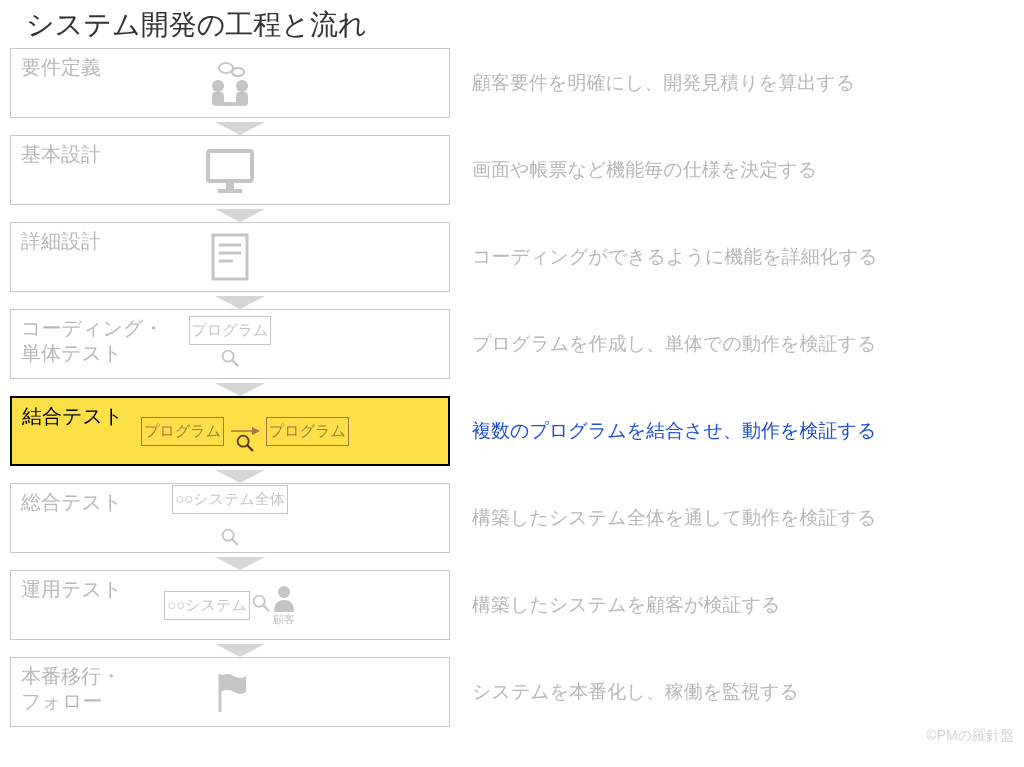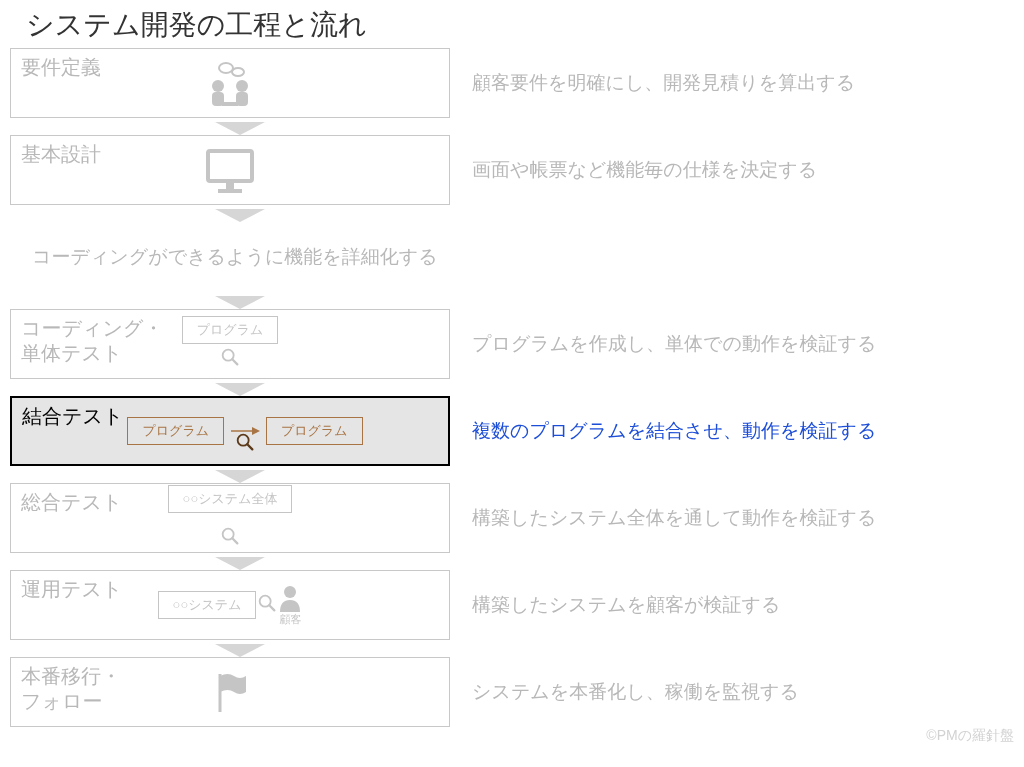--- a/index.html
+++ b/index.html
@@ -1,29 +1,29 @@
 <!DOCTYPE html>
 <html><head>
 <meta charset="utf-8">
 <style>
 html,body{margin:0;padding:0;width:1024px;height:767px;background:#fff;font-family:"Hiragino Sans","Yu Gothic","Meiryo",sans-serif;overflow:hidden}
 .title{font-size:28px;color:#333;padding:6px 26px 4px}
 .rows{padding:0 10px}
 .row{display:flex;align-items:flex-start;height:74px}
 .stage{position:relative;width:440px;height:70px;border:1.5px solid #c8c8c8;box-sizing:border-box;display:flex;align-items:center}
-.stage.hi{border:2.5px solid #000;background:#e5e5e5}
+.stage.hi{border:2.5px solid #000;background:#fde047}
 .stage-label{font-size:20px;color:#b8b8b8;padding:6px 10px;line-height:1.25;align-self:flex-start}
 .stage.hi .stage-label{color:#000;font-weight:500}
 .desc{flex:1;font-size:19px;color:#b8b8b8;line-height:70px;margin-left:22px;white-space:nowrap}
 .desc.hi{color:#1d4ed8;font-weight:400}
 .arrow{width:440px;display:flex;justify-content:center;margin-left:10px}
 .chev{width:50px;height:13px;fill:#d6d6d6}
 .ic{position:absolute;left:0;right:0;display:flex;align-items:center;justify-content:center;height:70px;pointer-events:none}
 .gray{fill:#c5c5c5}
-.minibox{display:inline-flex;align-items:center;border:1.5px solid #c5c5c5;color:#c5c5c5;font-size:13px;padding:4px 14px;background:#fff}
+.minibox{display:inline-flex;align-items:center;border:1.5px solid #c5c5c5;color:#c5c5c5;font-size:15px;padding:4px 2px;background:#fff}
 .stage.hi .minibox{border-color:#a87444;color:#a87444;background:transparent}
 .mag{width:22px;height:22px}
 .footer{position:absolute;right:10px;bottom:22px;font-size:14px;color:#d2d2d2}
 </style>
 </head>
 <body>
 
 <div class="title">システム開発の工程と流れ</div>
 <div class="rows">
     <div class="row">
@@ -64,20 +64,33 @@
         </div>
       </div>
       <div class="desc">画面や帳票など機能毎の仕様を決定する</div>
     </div>
     <div class="arrow">
       <svg class="chev" viewBox="0 0 50 13">
         <polygon points="0,0 50,0 25,13"></polygon>
       </svg>
     </div>
     <div class="row">
+      <div class="stage">
+        <div class="stage-label">詳細設計</div>
+        <div class="ic">
+          <svg width="46" height="52" viewBox="0 0 46 52">
+            <g>
+              <rect x="6" y="4" width="34" height="44" fill="none" stroke="#c5c5c5" stroke-width="3"></rect>
+              <line x1="12" y1="14" x2="34" y2="14" stroke="#c5c5c5" stroke-width="3"></line>
+              <line x1="12" y1="22" x2="34" y2="22" stroke="#c5c5c5" stroke-width="3"></line>
+              <line x1="12" y1="30" x2="26" y2="30" stroke="#c5c5c5" stroke-width="3"></line>
+            </g>
+          </svg>
+        </div>
+      </div>
       <div class="desc">コーディングができるように機能を詳細化する</div>
     </div>
     <div class="arrow">
       <svg class="chev" viewBox="0 0 50 13">
         <polygon points="0,0 50,0 25,13"></polygon>
       </svg>
     </div>
     <div class="row">
       <div class="stage">
         <div class="stage-label">コーディング・<br>単体テスト</div>

